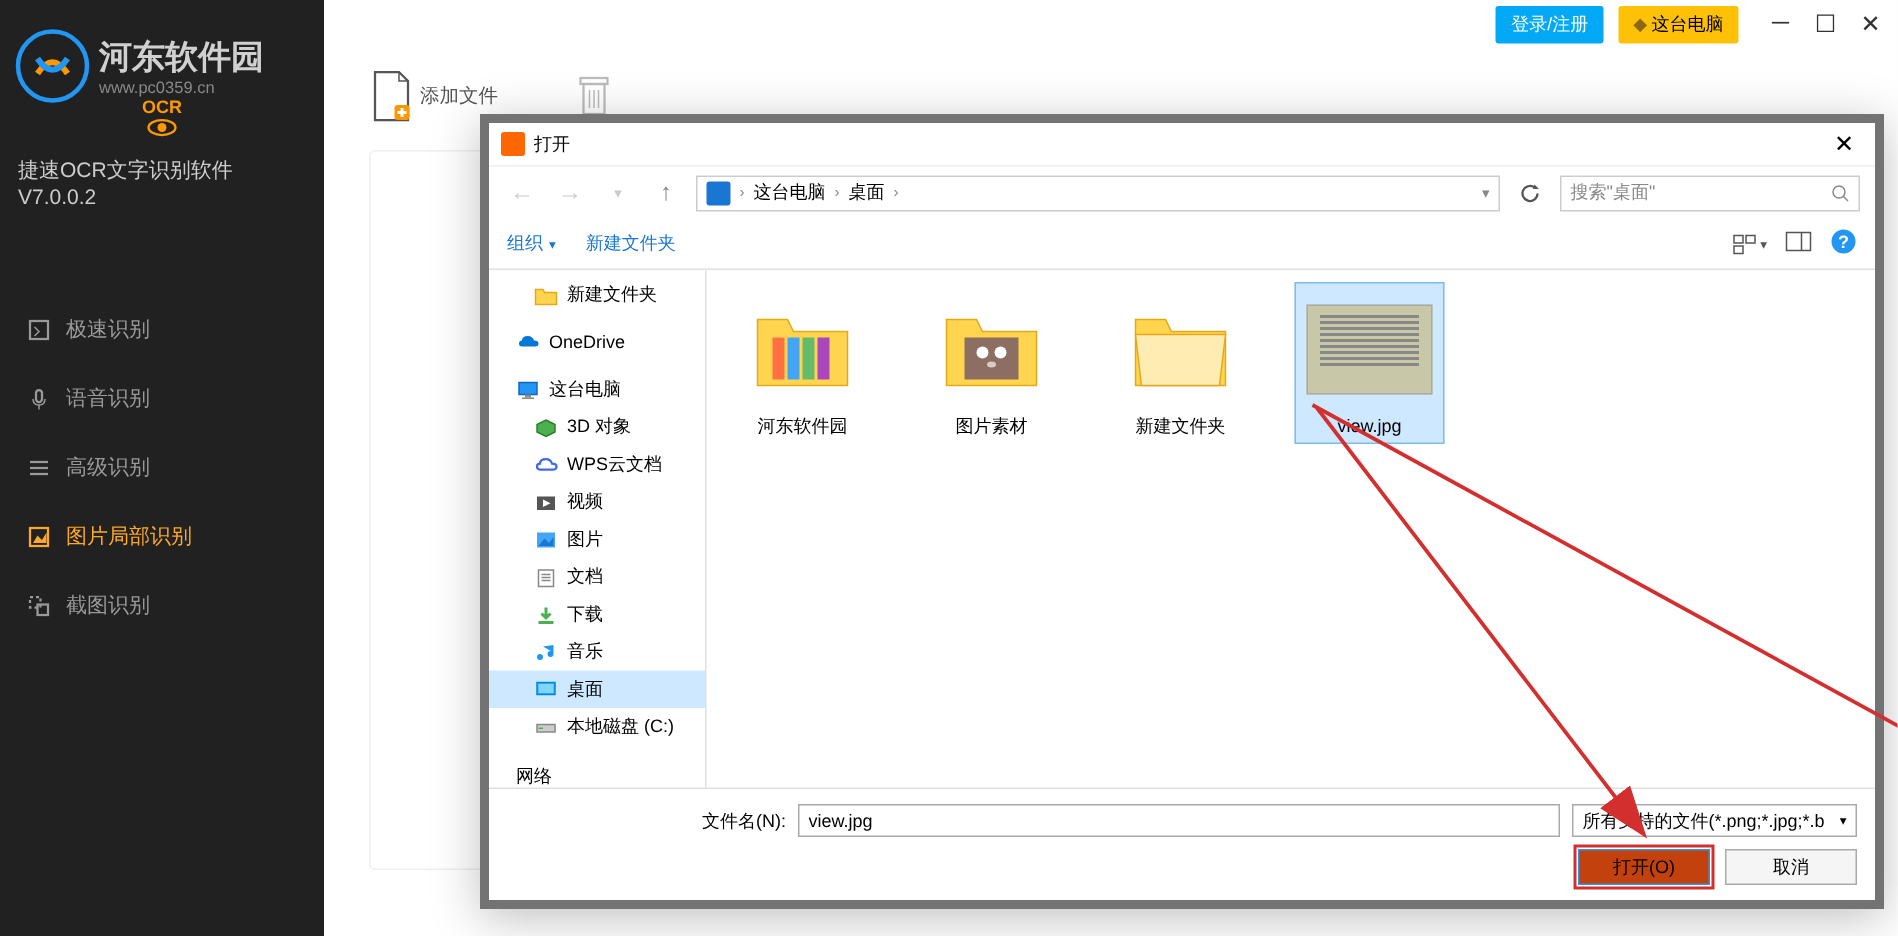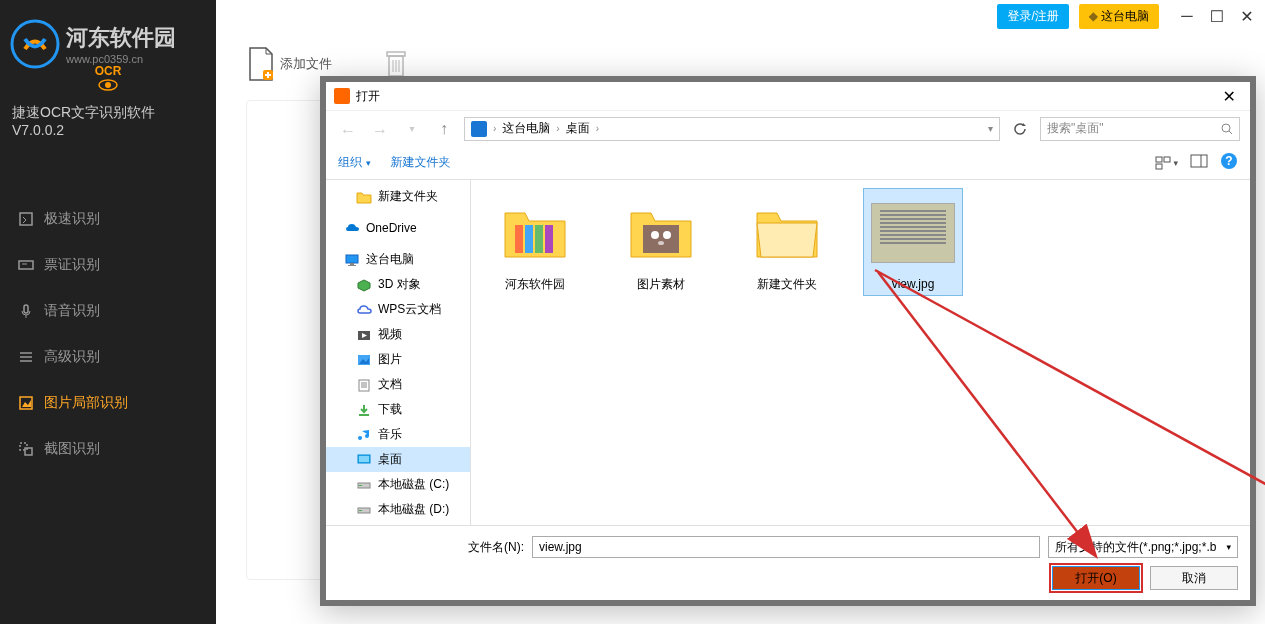--- a/index.html
+++ b/index.html
@@ -106,27 +106,20 @@
         </svg></div>
     <div class="app-title">捷速OCR文字识别软件V7.0.0.2</div>
 
     <div class="nav">
       <div class="nav-item">
           <svg class="nav-icon" viewBox="0 0 16 16">
             <rect x="2" y="2" width="12" height="12" fill="none" stroke="#999" stroke-width="1.5"></rect>
             <path d="M5 6 L8 9 L5 12" stroke="#999" fill="none"></path>
           </svg>
           <span>极速识别</span>
-        </div>
-      <div class="nav-item">
-          <svg class="nav-icon" viewBox="0 0 16 16">
-            <rect x="1" y="4" width="14" height="8" fill="none" stroke="#999" stroke-width="1.5"></rect>
-            <line x1="4" y1="7" x2="9" y2="7" stroke="#999"></line>
-          </svg>
-          <span>票证识别</span>
         </div>
       <div class="nav-item">
           <svg class="nav-icon" viewBox="0 0 16 16">
             <rect x="6" y="2" width="4" height="8" rx="2" fill="none" stroke="#999" stroke-width="1.5"></rect>
             <path d="M4 8 Q4 12 8 12 Q12 12 12 8" fill="none" stroke="#999"></path>
             <line x1="8" y1="12" x2="8" y2="15" stroke="#999"></line>
           </svg>
           <span>语音识别</span>
         </div>
       <div class="nav-item">
@@ -339,27 +332,20 @@
             <rect x="3" y="3" width="10" height="6" fill="#81d4fa"></rect>
           </svg>
           <span>桌面</span>
         </div>
       <div class="tree-item lvl1">
           <svg class="tree-ico" viewBox="0 0 16 14">
             <rect x="2" y="5" width="12" height="5" fill="#ccc" stroke="#888"></rect>
             <rect x="3" y="7" width="3" height="1" fill="#4caf50"></rect>
           </svg>
           <span>本地磁盘 (C:)</span>
-        </div>
-      <div class="tree-item lvl1">
-          <svg class="tree-ico" viewBox="0 0 16 14">
-            <rect x="2" y="5" width="12" height="5" fill="#ccc" stroke="#888"></rect>
-            <rect x="3" y="7" width="3" height="1" fill="#4caf50"></rect>
-          </svg>
-          <span>本地磁盘 (D:)</span>
         </div>
       <div style="height:8px"></div>
       <div class="tree-item">
           <span>网络</span>
         </div>
     </div>
 
     <div class="file-grid">
       <div class="file-item">
         <div class="file-thumb">

